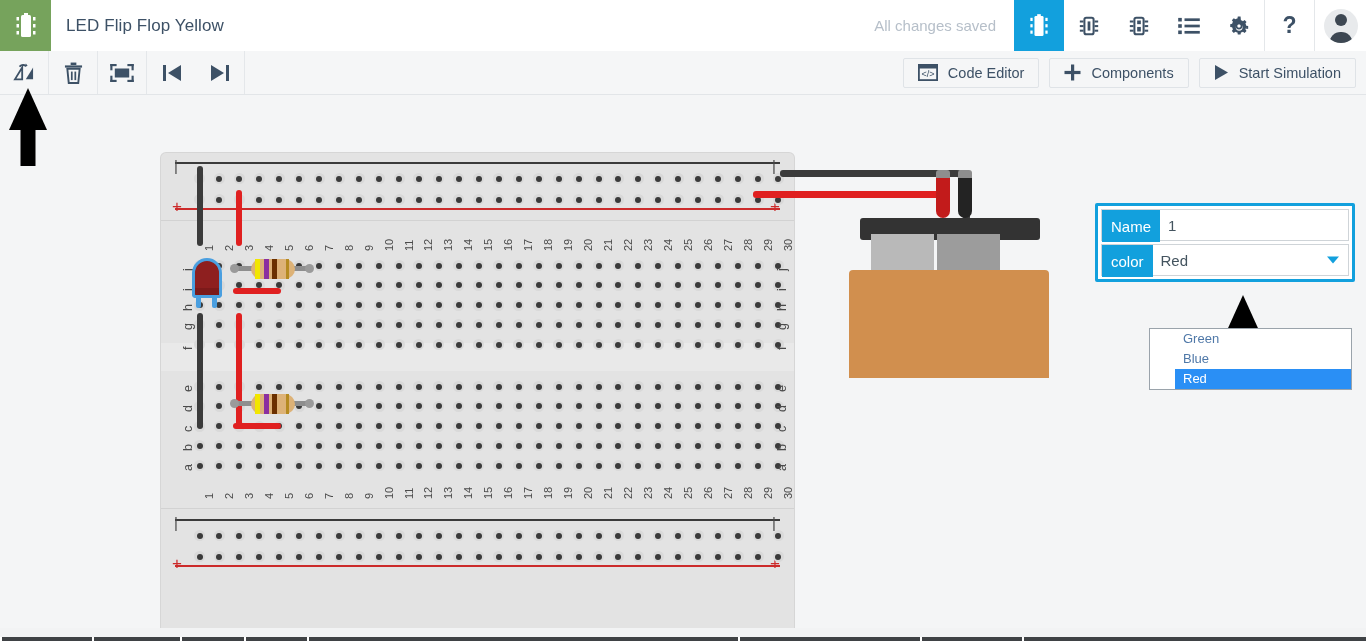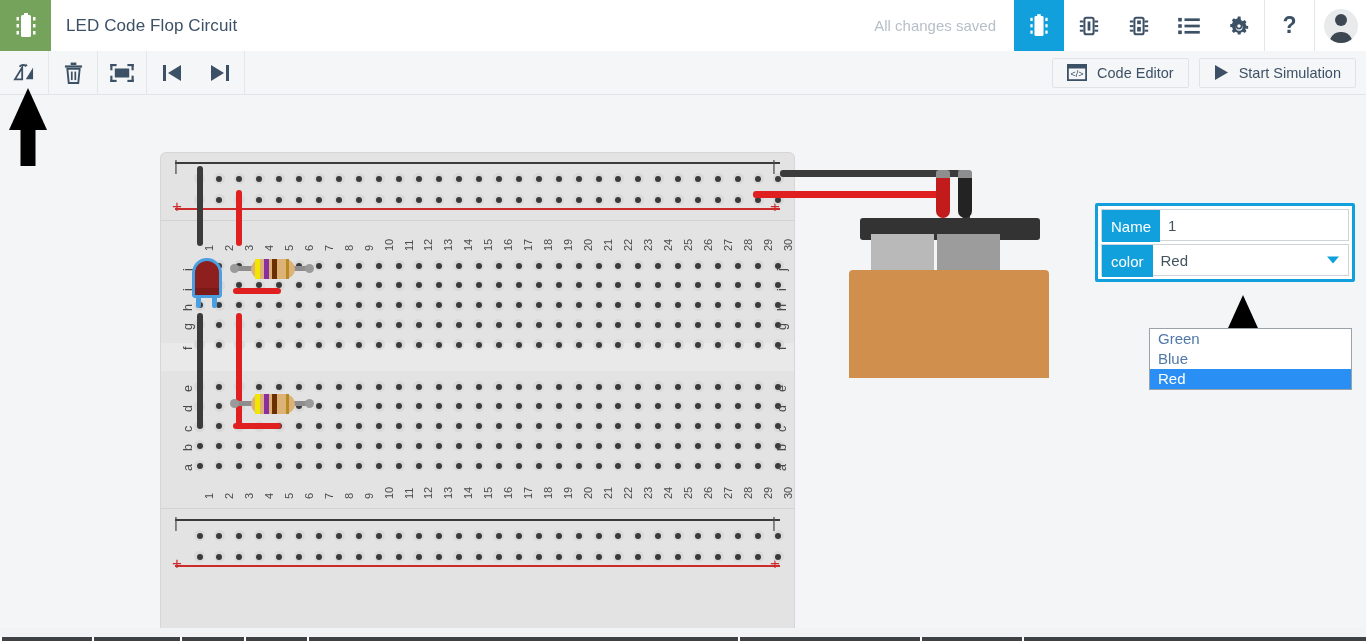--- a/index.html
+++ b/index.html
@@ -237,21 +237,21 @@
     width: 0; height: 0; border-left: 6px solid transparent; border-right: 6px solid transparent;
     border-top: 7px solid #12a0dd;
   }
   .dropdown {
     position: absolute; left: 51px; top: 122px;
     width: 203px; background: #ffffff;
     border: 1px solid #9aa3ab;
     z-index: 20;
   }
   .dd-opt {
-    font-size: 15px; color: #4f78a8; padding: 1px 8px 2px 8px; line-height: 17px;
+    font-size: 13px; color: #4f78a8; padding: 1px 8px 2px 8px; line-height: 17px; margin-left: 25px;
   }
   .dd-opt.sel { background: #2a8ff5; color: #ffffff; }
 
   
   .arrow { position: absolute; }
   .arrow .shaft {
     position: absolute; bottom: 0; left: 50%; transform: translateX(-50%);
     width: 15px; background: #000000;
   }
   .arrow .head {
@@ -287,21 +287,21 @@
           <rect x="9" y="0" width="4" height="3" fill="#ffffff"></rect>
           <rect x="1.5" y="4" width="2.5" height="3.5" fill="#ffffff"></rect>
           <rect x="1.5" y="11" width="2.5" height="3.5" fill="#ffffff"></rect>
           <rect x="1.5" y="18" width="2.5" height="3.5" fill="#ffffff"></rect>
           <rect x="18" y="4" width="2.5" height="3.5" fill="#ffffff"></rect>
           <rect x="18" y="11" width="2.5" height="3.5" fill="#ffffff"></rect>
           <rect x="18" y="18" width="2.5" height="3.5" fill="#ffffff"></rect>
         </svg>
       </span>
     </div>
-    <div class="app-title">LED Code Flop Circuit</div>
+    <div class="app-title">LED Flip Flop Yellow</div>
 
     <div class="header-right">
       <div class="saved-text">All changes saved</div>
 
       <div class="hicon active">
         <span>
           <svg width="20" height="24" viewBox="0 0 22 26">
             <rect x="6" y="2" width="10" height="22" rx="1.5" fill="#ffffff"></rect>
             <rect x="9" y="0" width="4" height="3" fill="#ffffff"></rect>
             <rect x="1.5" y="4" width="2.5" height="3.5" fill="#ffffff"></rect>
@@ -435,20 +435,29 @@
     <div class="tb-right">
       <div class="pill">
         <span>
           <svg width="20" height="17" viewBox="0 0 20 17">
             <rect x="0.9" y="0.9" width="18.2" height="15.2" fill="none" stroke="#3d5166" stroke-width="1.8"></rect>
             <rect x="0.9" y="0.9" width="18.2" height="3.6" fill="#3d5166"></rect>
             <text x="10" y="13.4" font-size="9" font-family="Liberation Sans, sans-serif" fill="#3d5166" text-anchor="middle">&lt;/&gt;</text>
           </svg>
         </span>
         <span>Code Editor</span>
+      </div>
+      <div class="pill">
+        <span>
+          <svg width="17" height="17" viewBox="0 0 17 17">
+            <rect x="7" y="0.5" width="3.2" height="16" fill="#3d5166"></rect>
+            <rect x="0.5" y="6.9" width="16" height="3.2" fill="#3d5166"></rect>
+          </svg>
+        </span>
+        <span>Components</span>
       </div>
       <div class="pill">
         <span>
           <svg width="15" height="17" viewBox="0 0 15 17">
             <path d="M1 1 L1 16 L14 8.5 Z" fill="#3d5166"></path>
           </svg>
         </span>
         <span>Start Simulation</span>
       </div>
     </div>

